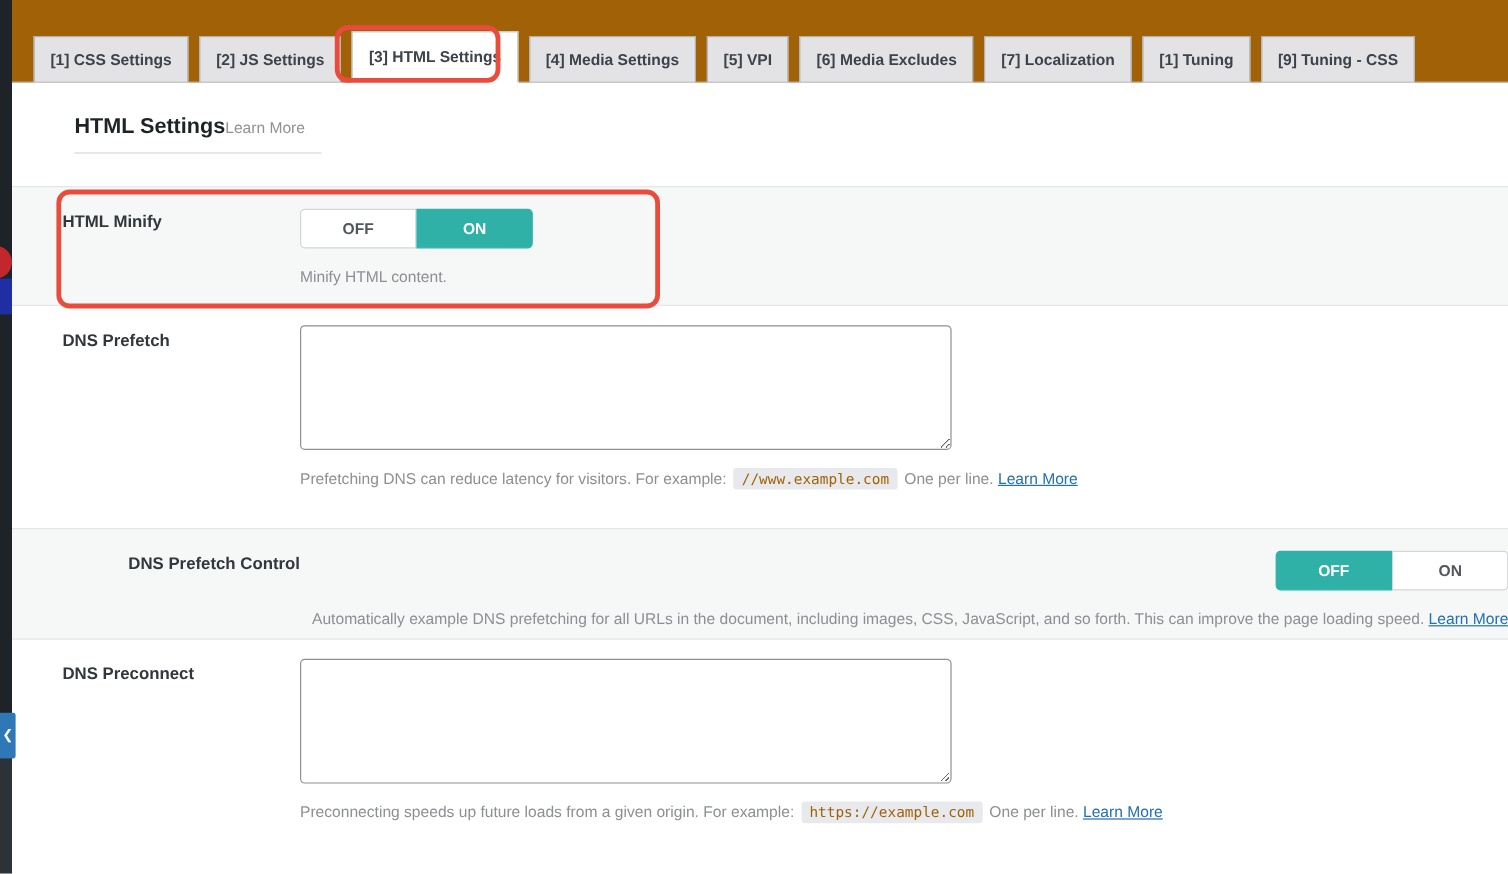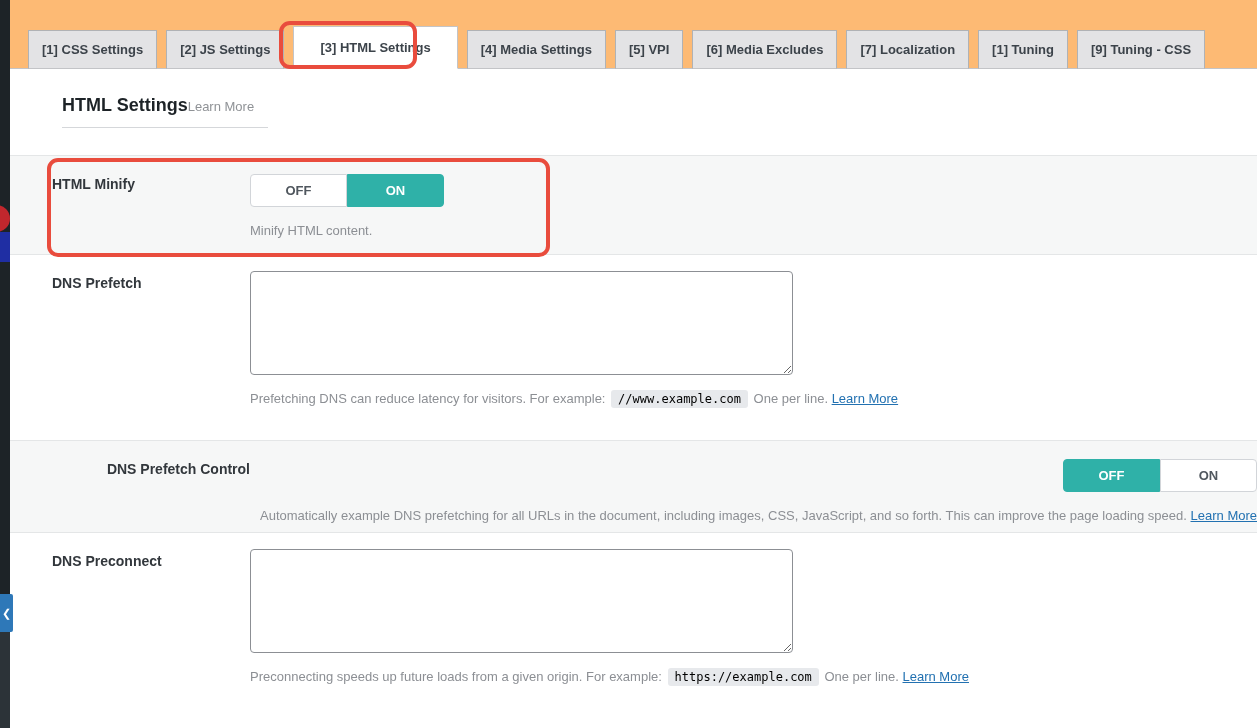--- a/index.html
+++ b/index.html
@@ -32,32 +32,32 @@
     position:absolute; left:0; top:594px; width:13px; height:38px;
     background:#2e78b8; color:#ffffff; font-size:11px; line-height:38px;
     text-align:center; cursor:pointer; border-radius:0 2px 2px 0;
   }
 
   
   .page { margin-left:10px; width:1247px; }
 
   
   .tabbar {
-    height:69px; background:#fdba74; border-bottom:1px solid #c3c4c7;
+    height:69px; background:#a16207; border-bottom:1px solid #c3c4c7;
     display:flex; align-items:flex-end; padding-left:18px; gap:9px;
   }
   .tab {
     background:#e3e3e5; border:1px solid #b0b2b5; border-bottom:none;
     font-size:13px; font-weight:bold; color:#3c434a;
     padding:11px 13px; margin-bottom:-1px; border-bottom:1px solid #c3c4c7;
     white-space:nowrap; cursor:pointer;
   }
   .tab.active {
     background:#ffffff; border-color:#c3c4c7; border-bottom:1px solid #ffffff;
-    padding:13px 26px; position:relative; z-index:2;
+    padding:13px 13px; position:relative; z-index:2;
   }
 
   
   .settings-header {
     margin:26px 0 0 52px; display:inline-flex; align-items:baseline; 
     border-bottom:1px solid #d5d7da; padding:0 14px 11px 0;
   }
   .settings-header h3 { font-size:18px; font-weight:bold; color:#1d2327; }
   .settings-header .hdr-learn { font-size:13px; color:#8f9296; text-decoration:none; cursor:pointer; }
 
@@ -92,21 +92,21 @@
   .tbtn.left  { border-radius:4px 0 0 4px; }
   .tbtn.right { border-radius:0 4px 4px 0; }
 
   .desc {
     margin-top:14px; font-size:13px; color:#8c8f94; line-height:20px;
   }
   .row-minify .desc { }
 
   .code-chip {
     font-family:"DejaVu Sans Mono","Liberation Mono",monospace;
-    font-size:12px; background:#e7e9ec; color:#000000;
+    font-size:12px; background:#e7e9ec; color:#a16207;
     padding:2px 7px; border-radius:3px; margin:0 2px;
   }
   .learn-link {
     color:#2271b1; text-decoration:underline; cursor:pointer;
   }
 
   
   .dns-textarea {
     width:543px; height:104px; border:1px solid #8c8f94; border-radius:4px;
     resize:both; background:#ffffff; font-family:"Liberation Sans",sans-serif;

